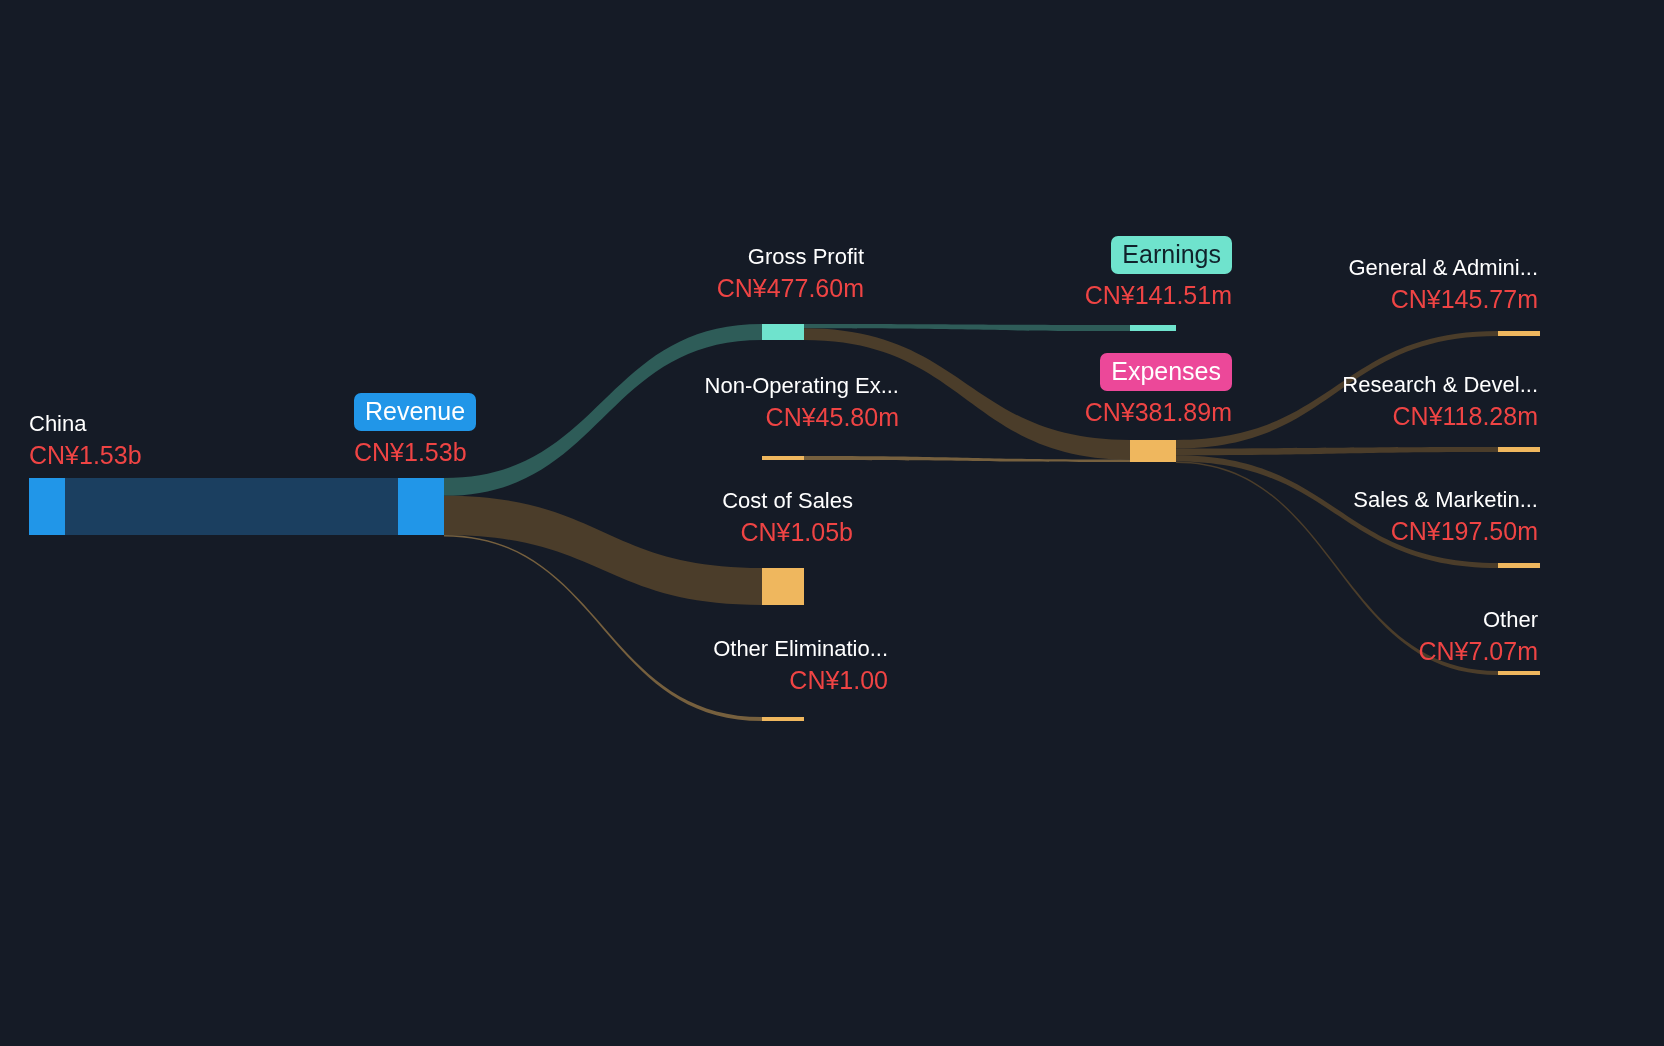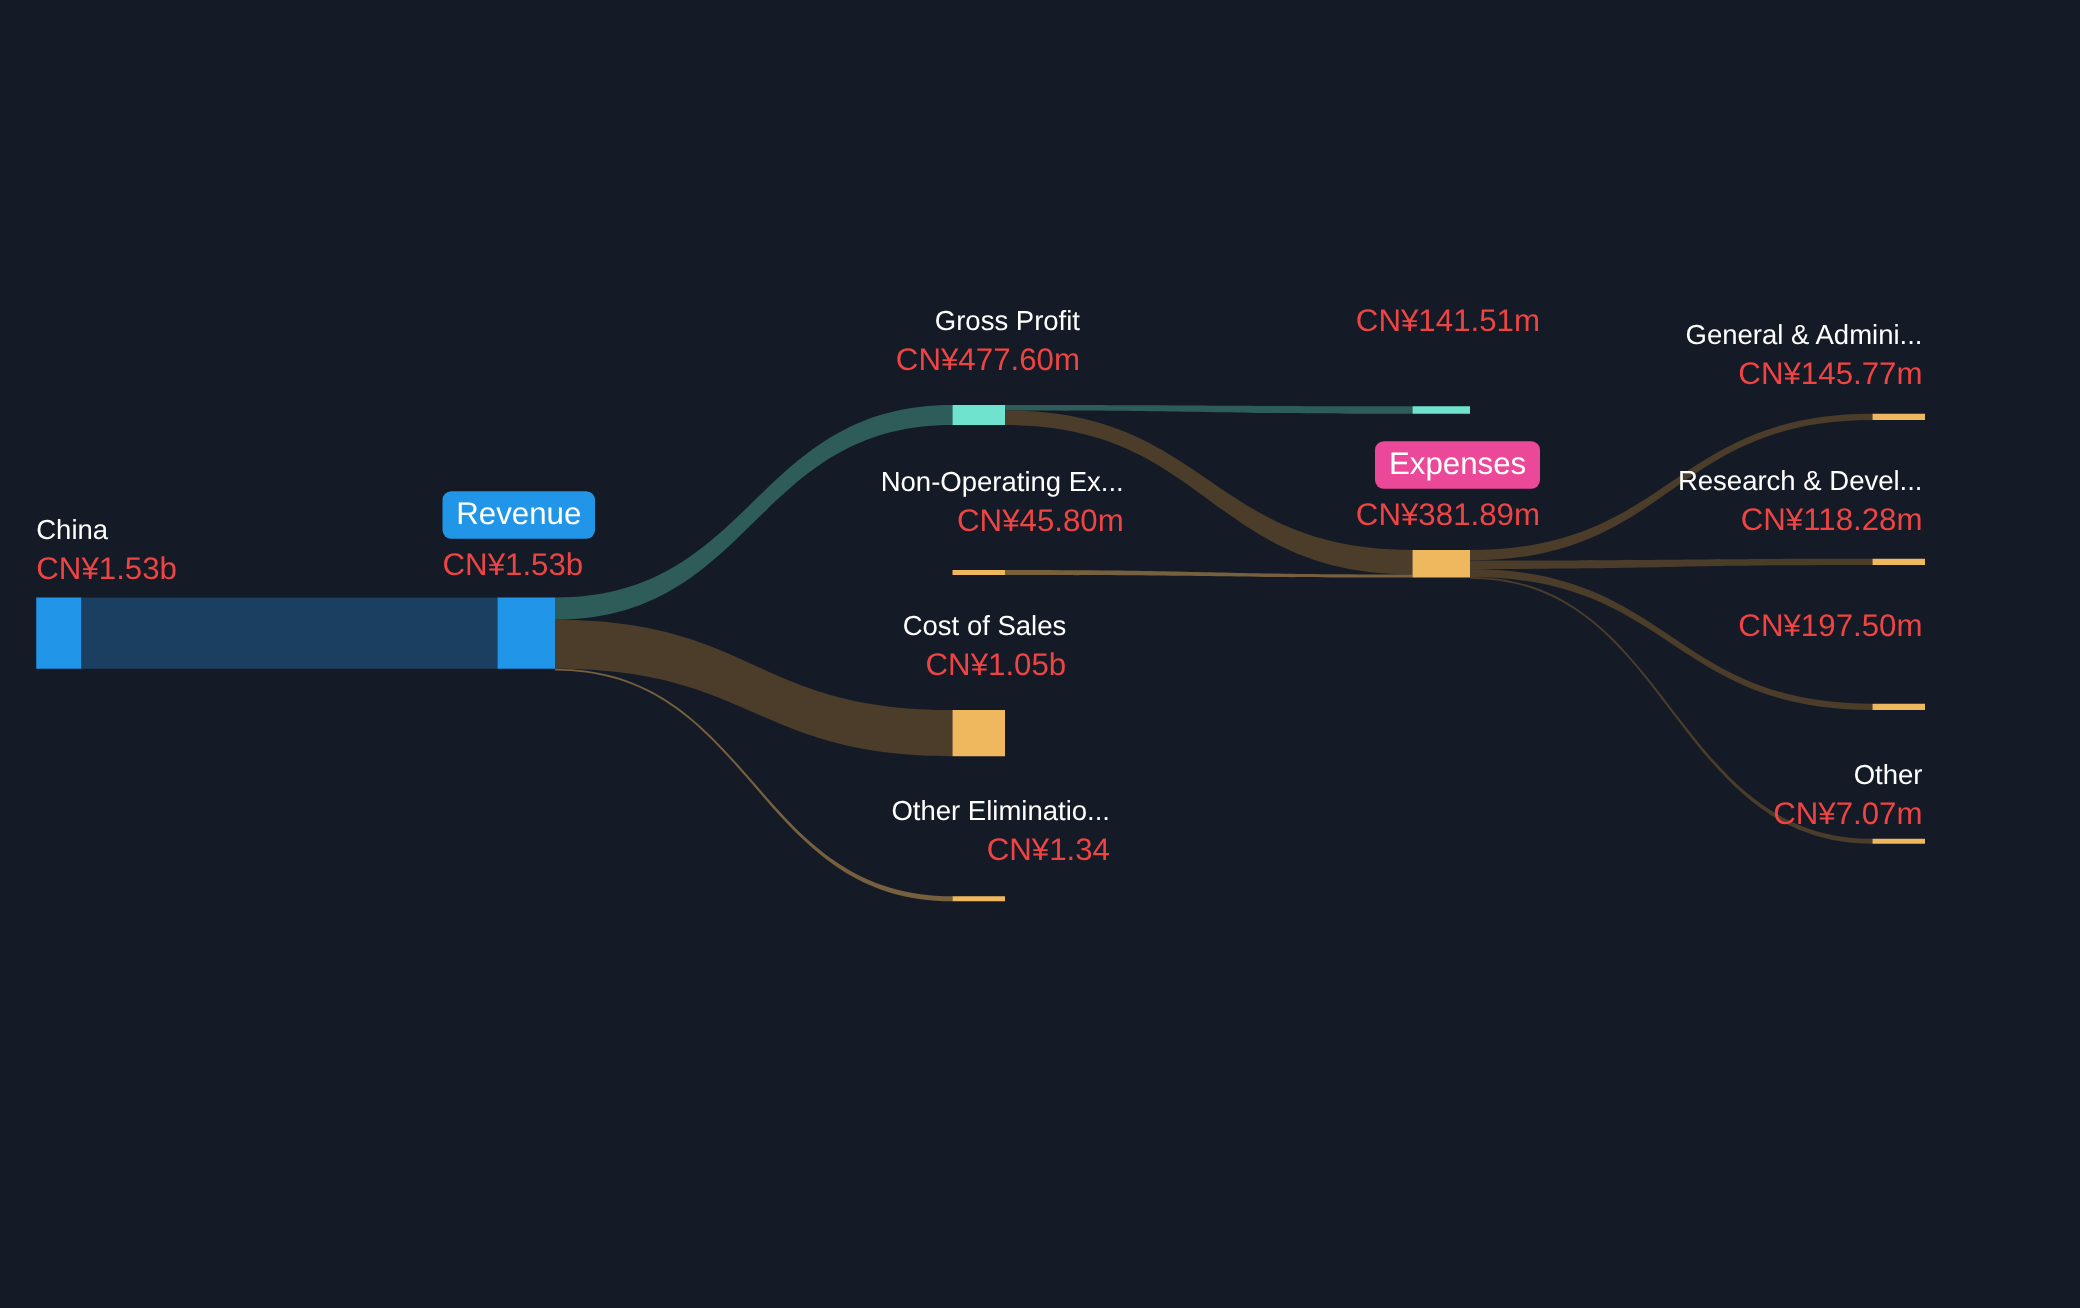--- a/index.html
+++ b/index.html
@@ -127,42 +127,46 @@
       <div class="label-group align-right" style="top: 486px; left: 0px; width: 853px;">
         <div>
           <div class="node-title">Cost of Sales</div>
         </div>
         <div class="node-value" style="margin-top: 1px;">CN¥1.05b</div>
       </div>
       <div class="label-group align-right" style="top: 634px; left: 0px; width: 888px;">
         <div>
           <div class="node-title">Other Eliminatio...</div>
         </div>
-        <div class="node-value" style="margin-top: 1px;">CN¥1.34</div>
+        <div class="node-value" style="margin-top: 1px;">CN¥1.00</div>
       </div>
       <div class="label-group align-right" style="top: 236px; left: 0px; width: 1232px;">
+        <div><span class="badge badge-earnings">Earnings</span></div>
         <div class="node-value" style="margin-top: 6px;">CN¥141.51m</div>
       </div>
       <div class="label-group align-right" style="top: 353px; left: 0px; width: 1232px;">
         <div><span class="badge badge-expenses">Expenses</span></div>
         <div class="node-value" style="margin-top: 6px;">CN¥381.89m</div>
       </div>
       <div class="label-group align-right" style="top: 253px; left: 0px; width: 1538px;">
         <div>
           <div class="node-title">General &amp; Admini...</div>
         </div>
         <div class="node-value" style="margin-top: 1px; padding-left: 25px;">CN¥145.77m</div>
       </div>
       <div class="label-group align-right" style="top: 370px; left: 0px; width: 1538px;">
         <div>
           <div class="node-title">Research &amp; Devel...</div>
         </div>
         <div class="node-value" style="margin-top: 1px;">CN¥118.28m</div>
       </div>
       <div class="label-group align-right" style="top: 485px; left: 0px; width: 1538px;">
+        <div>
+          <div class="node-title">Sales &amp; Marketin...</div>
+        </div>
         <div class="node-value" style="margin-top: 1px;">CN¥197.50m</div>
       </div>
       <div class="label-group align-right" style="top: 605px; left: 0px; width: 1538px;">
         <div>
           <div class="node-title">Other</div>
         </div>
         <div class="node-value" style="margin-top: 1px;">CN¥7.07m</div>
       </div>
     </div>
 </div>

